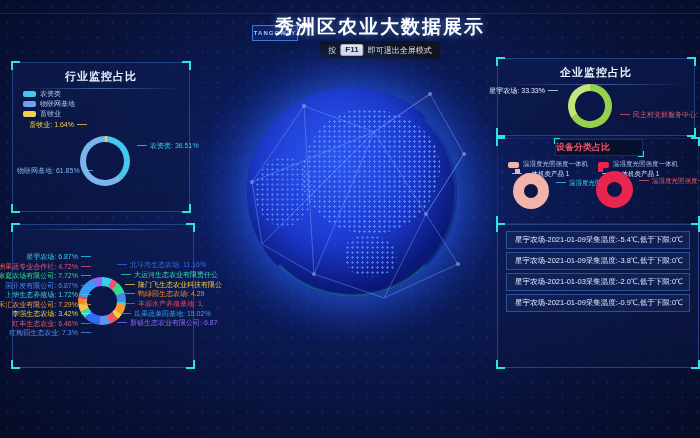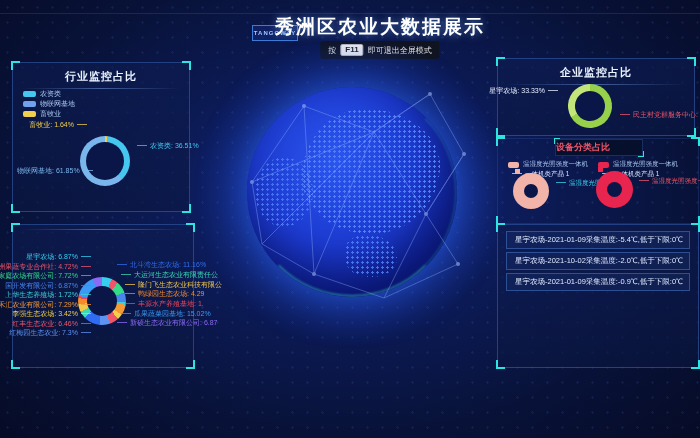--- a/index.html
+++ b/index.html
@@ -214,17 +214,18 @@
     <span class="tiny d-before" style="left: 141px; top: 38px; color: rgb(240, 86, 106);">温湿度光照强度一—</span>
   </div>
 
   <div class="panel" style="left:497px;top:224px;width:200px;height:142px;">
     <span class="corner c-tl"></span>
     <span class="corner c-tr"></span>
     <span class="corner c-bl"></span>
     <span class="corner c-br"></span>
     <div style="margin-top:6px;">
       <div class="alarm">星宇农场-2021-01-09采集温度:-5.4℃,低于下限:0℃</div>
-      <div class="alarm">星宇农场-2021-10-02采集温度:-2.0℃,低于下限:0℃</div>
+      <div class="alarm">星宇农场-2021-01-09采集温度:-3.8℃,低于下限:0℃</div>
+      <div class="alarm">星宇农场-2021-01-03采集温度:-2.0℃,低于下限:0℃</div>
       <div class="alarm">星宇农场-2021-01-09采集温度:-0.9℃,低于下限:0℃</div>
     </div>
   </div>
 </div>
 
 </body></html>

